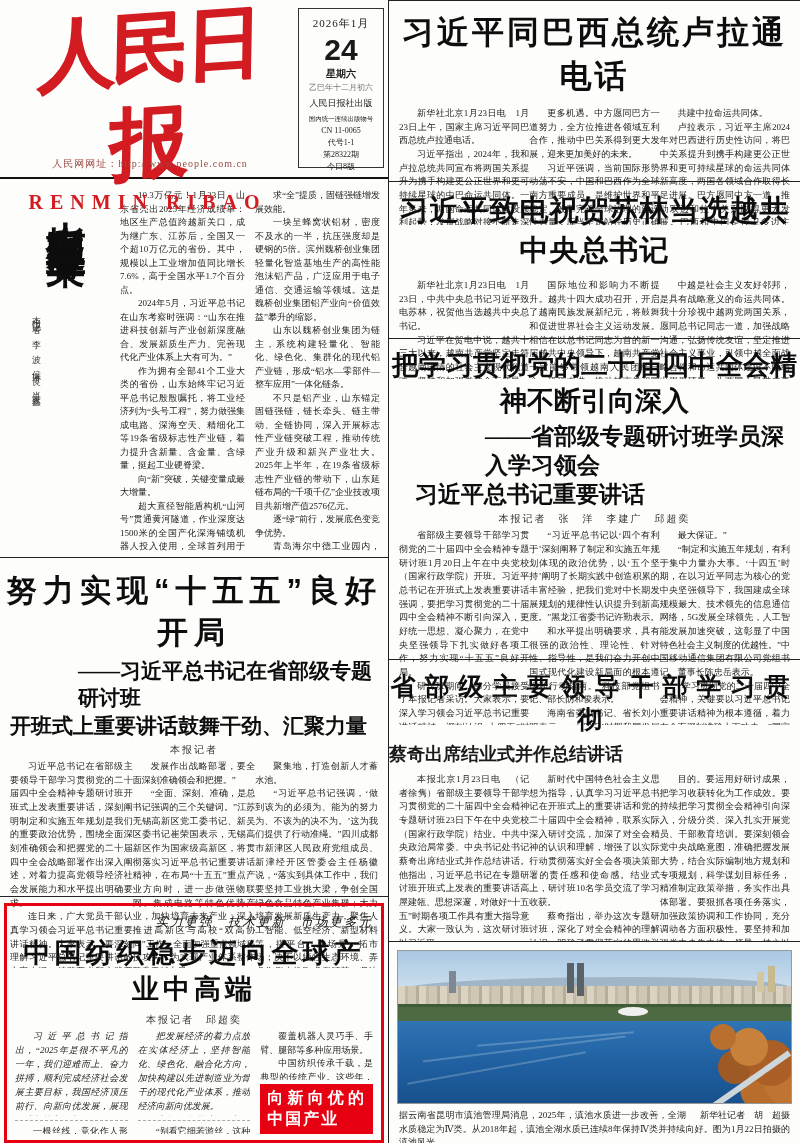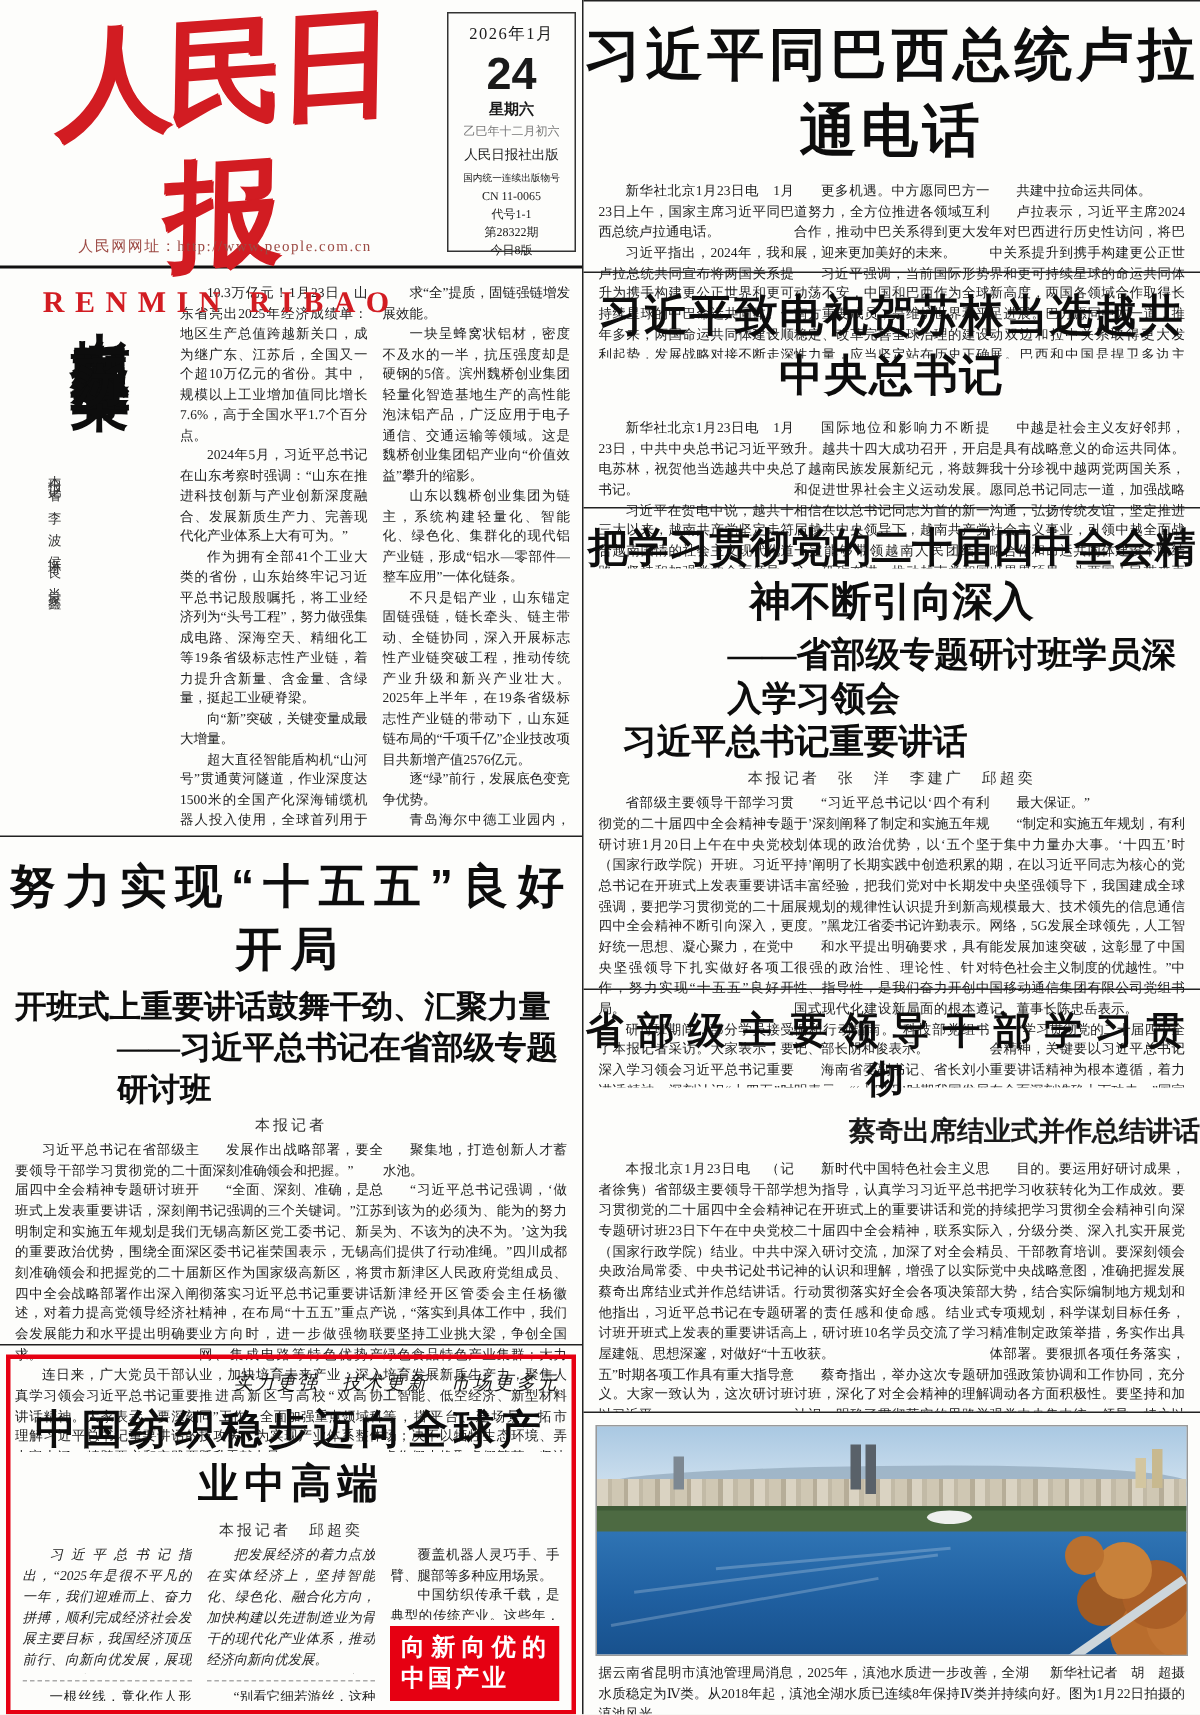--- a/index.html
+++ b/index.html
@@ -29,35 +29,35 @@
   
   .sec{box-sizing:border-box;}
   .hl-sans{font-family:"Liberation Sans","DejaVu Sans",sans-serif;font-weight:800;text-align:center;color:#0d0d0d;}
   .hl-serif{font-family:"Liberation Serif",serif;font-weight:bold;color:#0d0d0d;}
   .byline{text-align:center;font-size:10px;color:#333;letter-spacing:2px;margin:3px 0;}
   .cols{display:flex;padding:0 10px;overflow:hidden;text-align:justify;}
   .cols>div{flex:1;overflow:hidden;}
   .cols p{margin:0;font-size:9px;line-height:1.52;text-indent:2em;color:#222;}
   
   .sec-lula{height:181px;border-bottom:1px solid #222;}
-  .sec-lula .hl{font-size:38px;letter-spacing:3px;margin:10px 0 8px;}
+  .sec-lula .hl{font-size:32px;letter-spacing:3px;margin:10px 0 8px;}
   .sec-lula .cols{height:118px;}
   .sec-sulin{height:157px;border-bottom:1px solid #222;}
   .sec-sulin .hl{font-size:29px;letter-spacing:1px;margin:9px 0 8px;}
   .sec-sulin .cols{height:100px;}
   .sec-study{height:321px;border-bottom:1px solid #222;}
   .sec-study .hl{font-size:27px;letter-spacing:0;margin:8px 2px 4px;}
   .sec-study .sub1{font-size:23px;padding-left:96px;line-height:1.25;}
   .sec-study .sub2{font-size:23px;padding-left:26px;line-height:1.25;}
   .sec-study .cols{height:196px;}
   .sec-ceremony{height:281px;}
   .sec-ceremony .hl1{font-size:25px;letter-spacing:9px;margin-top:10px;text-align:center;}
   .sec-ceremony .hl2{font-size:25px;letter-spacing:2px;text-align:center;}
   .sec-ceremony .sub{font-family:"Liberation Sans",sans-serif;font-weight:bold;font-size:18px;
-     text-align:right;margin:6px 0 7px;}
+     text-align:left;margin:6px 0 7px;}
   .sec-ceremony .cols{height:168px;}
   
   .sec-photo{height:203px;border-top:1px solid #222;padding:8px 8px 0;box-sizing:border-box;}
   .photo{position:relative;height:152px;border:1px solid #999;overflow:hidden;background:#cfe0ee;}
   .ph-sky{position:absolute;top:0;left:0;right:0;height:34%;background:linear-gradient(#a9c8e2,#d9e7f2);}
   .ph-mountain{position:absolute;top:17%;left:0;right:0;height:9%;background:#93a9bc;opacity:.75;
      border-radius:60% 40% 0 0 / 100% 80% 0 0;}
   .ph-city{position:absolute;top:23%;left:0;right:0;height:13%;
      background:repeating-linear-gradient(90deg,#dad3c2 0 7px,#c2baa6 7px 10px,#cfc7b3 10px 18px,#b6ad98 18px 21px);}
   .ph-tower{position:absolute;background:#596169;width:7px;height:30px;top:8%;}
@@ -158,22 +158,22 @@
             <p>山东以魏桥创业集团为链主，系统构建轻量化、智能化、绿色化、集群化的现代铝产业链，形成“铝水—零部件—整车应用”一体化链条。</p>
             <p>不只是铝产业，山东锚定固链强链，链长牵头、链主带动、全链协同，深入开展标志性产业链突破工程，推动传统产业升级和新兴产业壮大。2025年上半年，在19条省级标志性产业链的带动下，山东延链布局的“千项千亿”企业技改项目共新增产值2576亿元。</p>
             <p>逐“绿”前行，发展底色变竞争优势。</p>
             <p>青岛海尔中德工业园内，智慧能源系统可以根据生产计划对能耗进行精准调度，实现能源流、数据流、信息流、碳迹源流“四流合一”，助力园区年减排二氧化碳超3.2万吨。绿色转型不仅让园区获评国内首批“零碳园区”，更催生出节能洗衣机等产品。“绿色低碳已经成为海尔的核心竞争力之一。”海尔集团董事局主席、首席执行官周云杰说。</p>
           </div>
       </div>
     </div>
 
     <div class="sec sec-effort">
       <div class="hl hl-sans">努力实现“十五五”良好开局</div>
+      <div class="hl-serif sub1">——习近平总书记在省部级专题研讨班</div>
       <div class="hl-serif sub2">开班式上重要讲话鼓舞干劲、汇聚力量</div>
-      <div class="hl-serif sub1">——习近平总书记在省部级专题研讨班</div>
       <div class="byline">本报记者</div>
       <div class="cols">
         <div>
           <div>
               <p>习近平总书记在省部级主要领导干部学习贯彻党的二十届四中全会精神专题研讨班开班式上发表重要讲话，深刻阐明制定和实施五年规划是我们的重要政治优势，围绕全面深刻准确领会和把握党的二十届四中全会战略部署作出深入阐述，对着力提高党领导经济社会发展能力和水平提出明确要求。</p>
               <p>连日来，广大党员干部认真学习领会习近平总书记重要讲话精神。大家表示，要深刻理解习近平总书记重要讲话的丰富内涵、精髓要义和实践要求，深刻领悟“两个确立”的决定性意义，坚决做到“两个维护”，自觉把思想和行动统一到总书记重要讲话精神和党中央决策部署上来，深入学习贯彻党的二十届四中全会精神，努力实现“十五五”良好开局。</p>
             </div>
 
         </div>
         <div>

